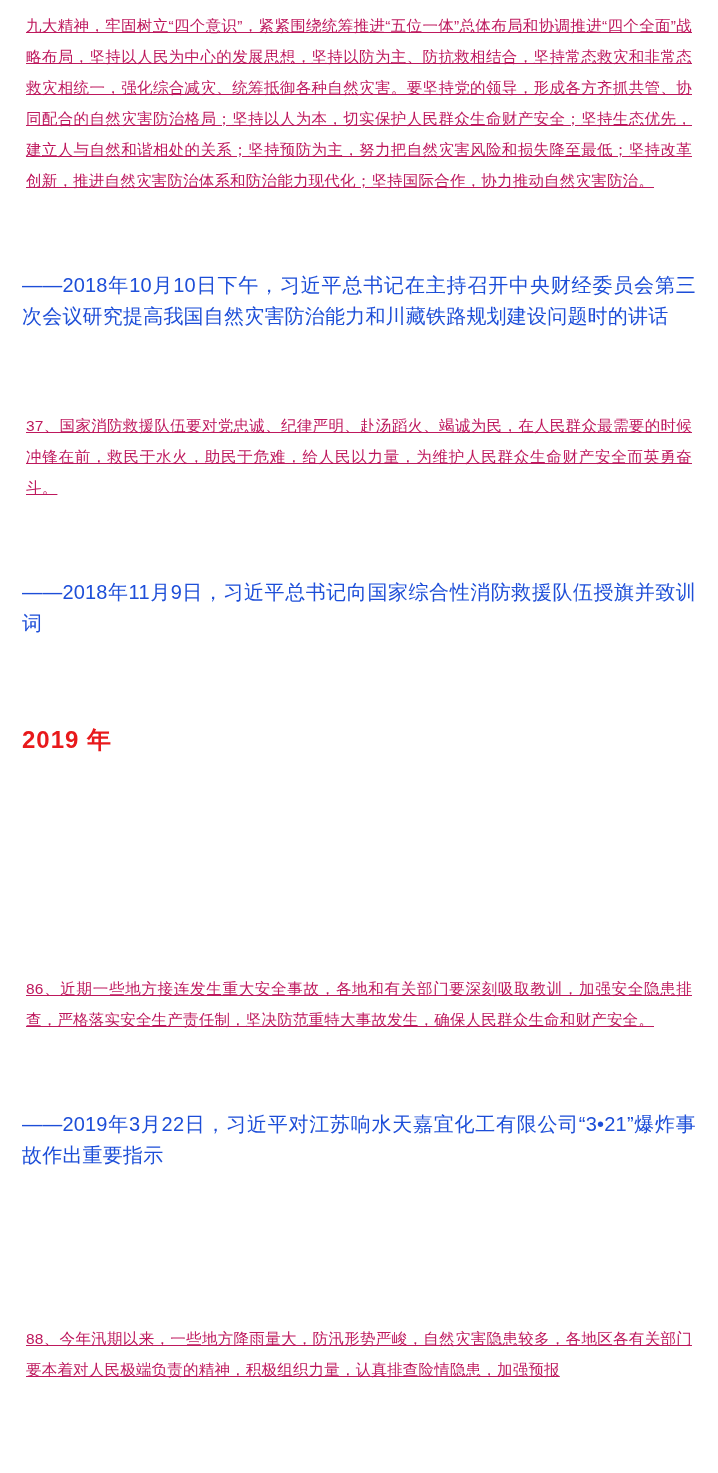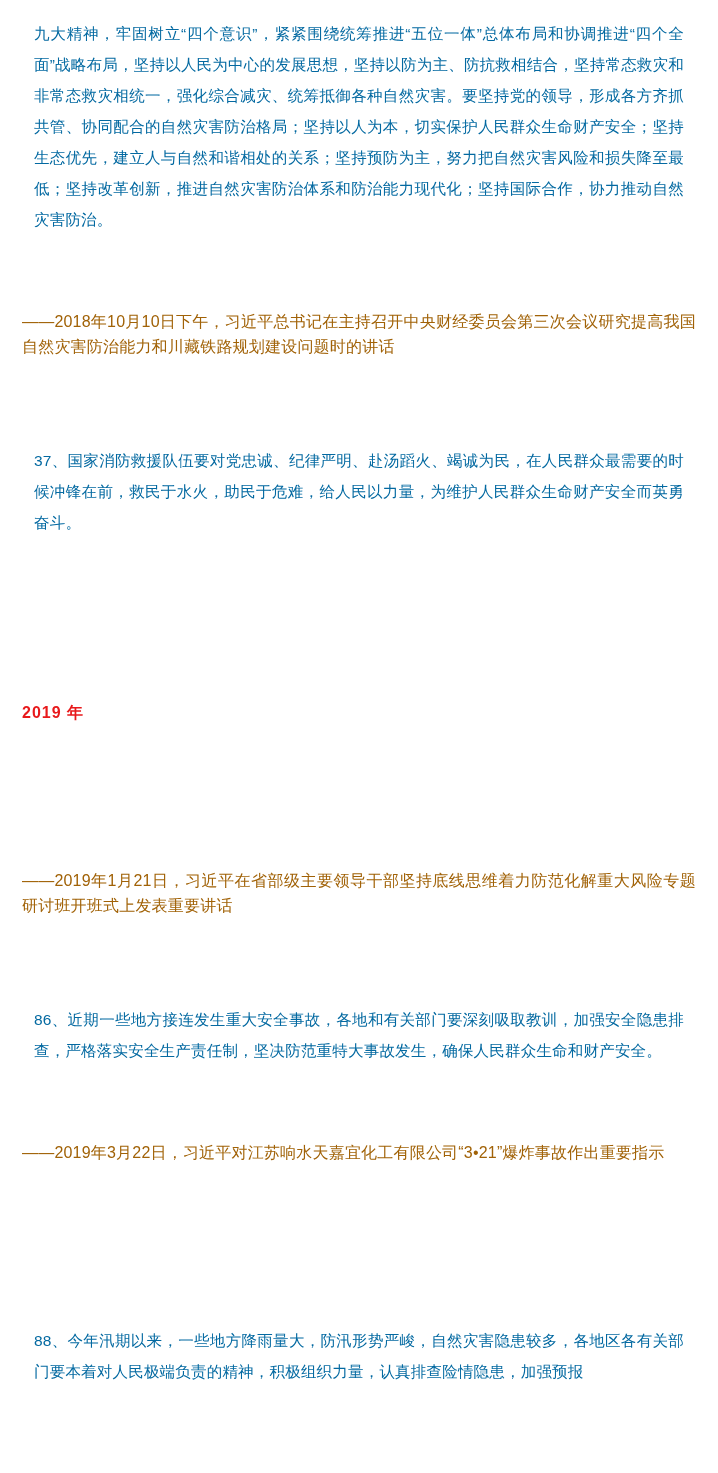--- a/index.html
+++ b/index.html
@@ -14,42 +14,43 @@
   }
   .page {
     width: 718px;
     box-sizing: border-box;
     padding: 0 22px;
     background: #ffffff;
   }
   .para {
     font-size: 15.5px;
     line-height: 31px;
-    color: #0369a1;
+    color: #be185d;
     text-align: justify;
     letter-spacing: 0.2px;
-    margin: 12px;
+    margin: 4px;
+    text-decoration: underline;
   }
   .body-para {
     margin-bottom: 0;
   }
   .source {
-    font-size: 16px;
-    line-height: 25px;
-    color: #a16207;
+    font-size: 20px;
+    line-height: 31px;
+    color: #1d4ed8;
     text-align: justify;
     letter-spacing: 0.2px;
     margin: 0;
   }
   .gap-lg { height: 74px; }
   .gap-md { height: 64px; }
   .gap-xl { height: 84px; }
   .year-heading {
     color: #e8191b;
-    font-size: 16px;
+    font-size: 24px;
     line-height: 34px;
     font-weight: bold;
     letter-spacing: 1px;
     margin: 0;
   }
   .top-pad { height: 6px; }
 </style>
 </head>
 <body>
 
@@ -62,31 +63,31 @@
   <div class="gap-lg"></div>
 
   <p class="source">——2018年10月10日下午，习近平总书记在主持召开中央财经委员会第三次会议研究提高我国自然灾害防治能力和川藏铁路规划建设问题时的讲话</p>
 
   <div class="gap-lg"></div>
 
   <p class="para body-para">37、国家消防救援队伍要对党忠诚、纪律严明、赴汤蹈火、竭诚为民，在人民群众最需要的时候冲锋在前，救民于水火，助民于危难，给人民以力量，为维护人民群众生命财产安全而英勇奋斗。</p>
 
   <div class="gap-lg"></div>
 
+  <p class="source">——2018年11月9日，习近平总书记向国家综合性消防救援队伍授旗并致训词</p>
 
   <div class="gap-xl"></div>
 
   <h2 class="year-heading">2019 年</h2>
 
   <div class="gap-md"></div>
 
 
   <div class="gap-lg"></div>
 
-  <p class="source">——2019年1月21日，习近平在省部级主要领导干部坚持底线思维着力防范化解重大风险专题研讨班开班式上发表重要讲话</p>
 
   <div class="gap-lg"></div>
 
   <p class="para body-para">86、近期一些地方接连发生重大安全事故，各地和有关部门要深刻吸取教训，加强安全隐患排查，严格落实安全生产责任制，坚决防范重特大事故发生，确保人民群众生命和财产安全。</p>
 
   <div class="gap-lg"></div>
 
   <p class="source">——2019年3月22日，习近平对江苏响水天嘉宜化工有限公司“3•21”爆炸事故作出重要指示</p>
 
   <div class="gap-lg"></div>

